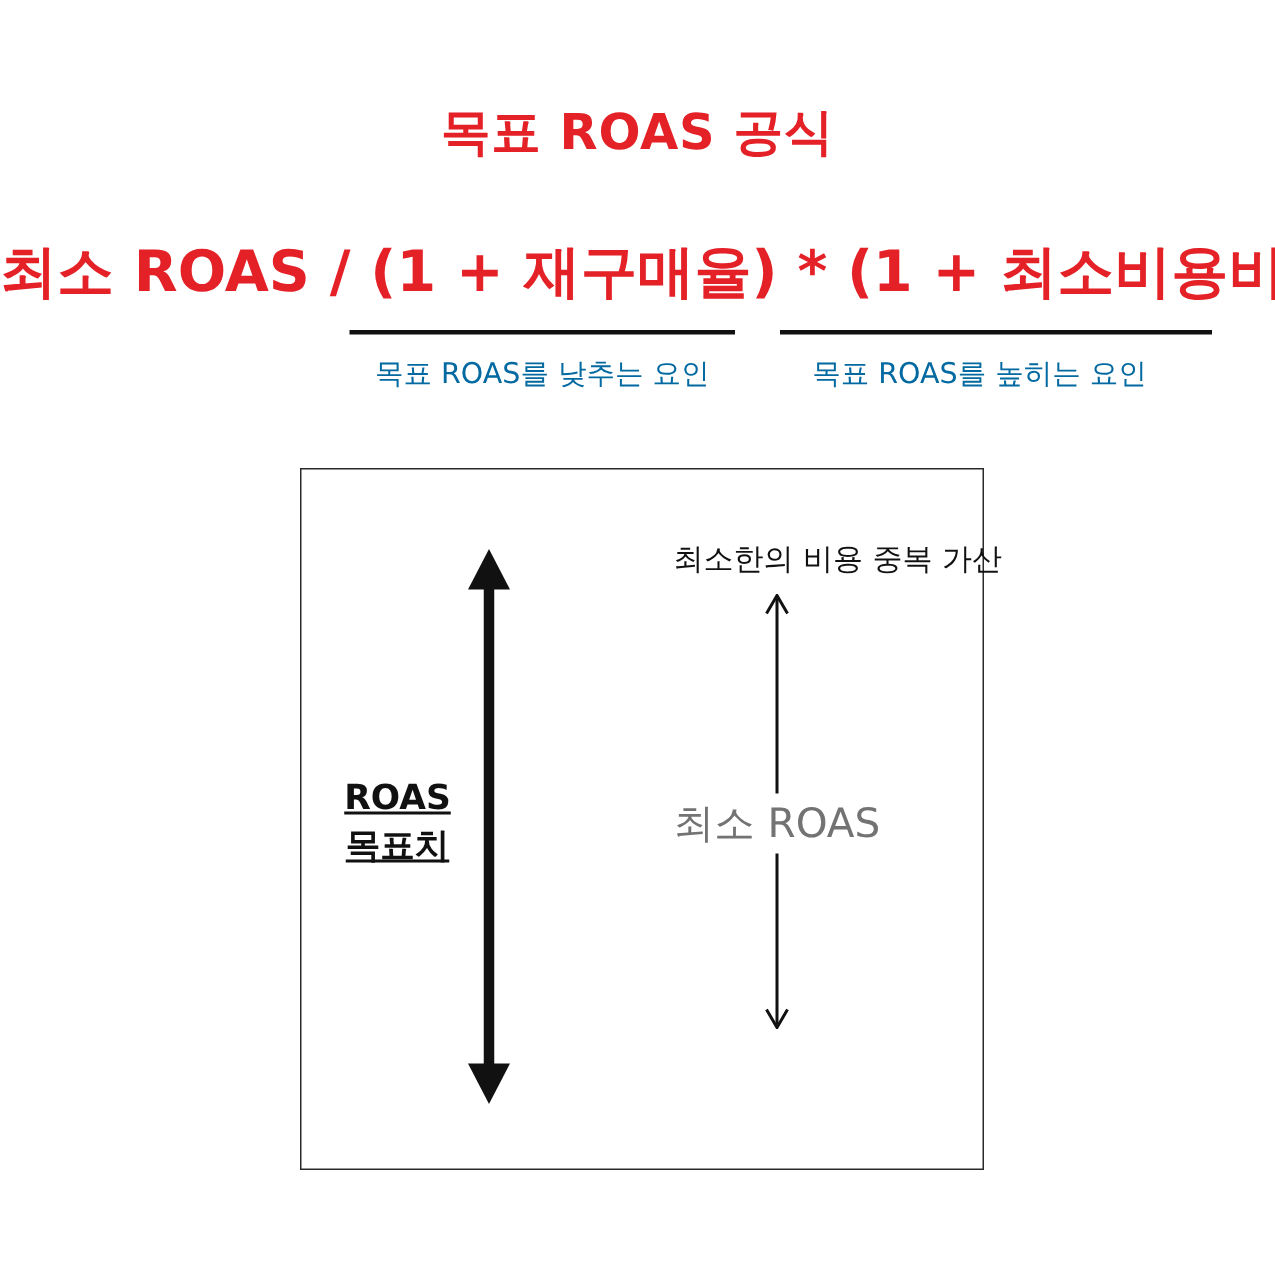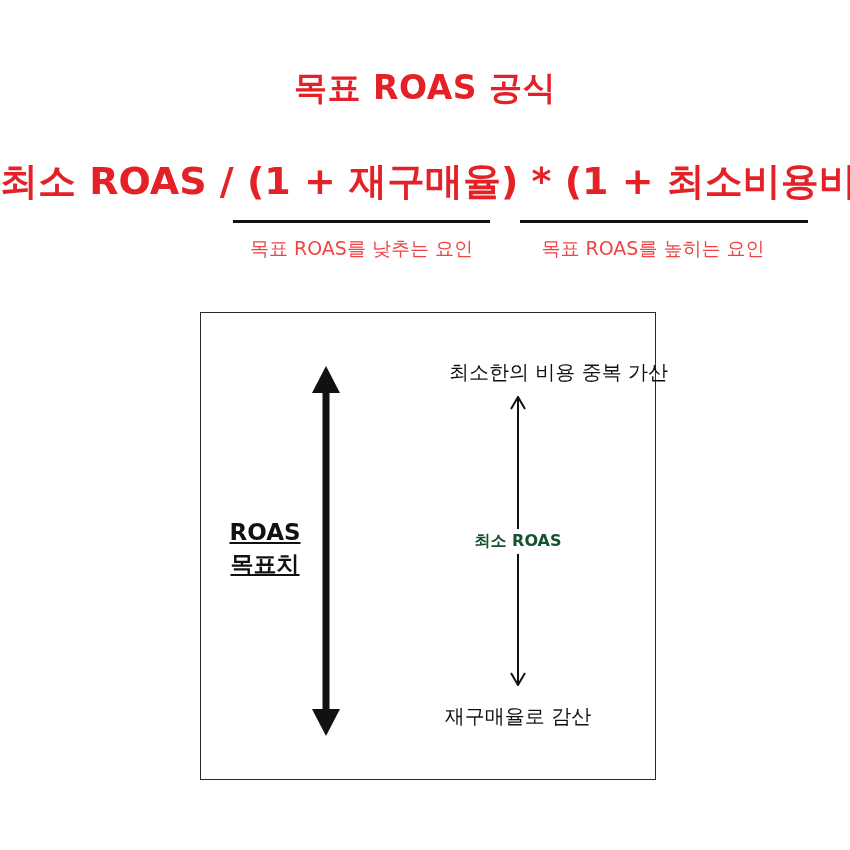--- a/index.html
+++ b/index.html
@@ -44,21 +44,21 @@
     height: 3px;
     background: #111111;
   }
   .underline-lower { left: 233px; top: 220px; width: 257px; }
   .underline-raise { left: 520px; top: 220px; width: 288px; }
   .factor-label {
     position: absolute;
     top: 236px;
     text-align: center;
     font-size: 19px;
-    color: #ef4444;
+    color: #0369a1;
     white-space: nowrap;
   }
   .factor-lower { left: 233px; width: 257px; }
   .factor-raise { left: 509px; width: 288px; }
   .diagram-box {
     position: absolute;
     left: 200px;
     top: 312px;
     width: 454px;
     height: 466px;
@@ -102,23 +102,23 @@
     position: absolute;
     left: 167px;
     top: 216px;
     width: 300px;
     text-align: center;
   }
   .min-roas-label span {
     display: inline-block;
     background: #ffffff;
     padding: 2px 10px;
-    font-size: 16px;
-    font-weight: 700;
-    color: #14532d;
+    font-size: 27px;
+    font-weight: 400;
+    color: #737373;
     white-space: nowrap;
   }
   .bottom-note {
     position: absolute;
     left: 167px;
     top: 390px;
     width: 300px;
     text-align: center;
     font-size: 20px;
     color: #111111;
@@ -156,17 +156,16 @@
     <svg class="thin-arrow" width="20" height="290" viewBox="0 0 20 290">
       <line x1="10" y1="3" x2="10" y2="287" stroke="#111111" stroke-width="2"></line>
       <polyline points="3,13 10,1 17,13" fill="none" stroke="#111111" stroke-width="2"></polyline>
       <polyline points="3,277 10,289 17,277" fill="none" stroke="#111111" stroke-width="2"></polyline>
     </svg>
 
     <div class="min-roas-label">
       <span>최소 ROAS</span>
     </div>
 
-    <div class="bottom-note">재구매율로 감산</div>
 
   </div>
 
 </div>
 
 </body></html>

